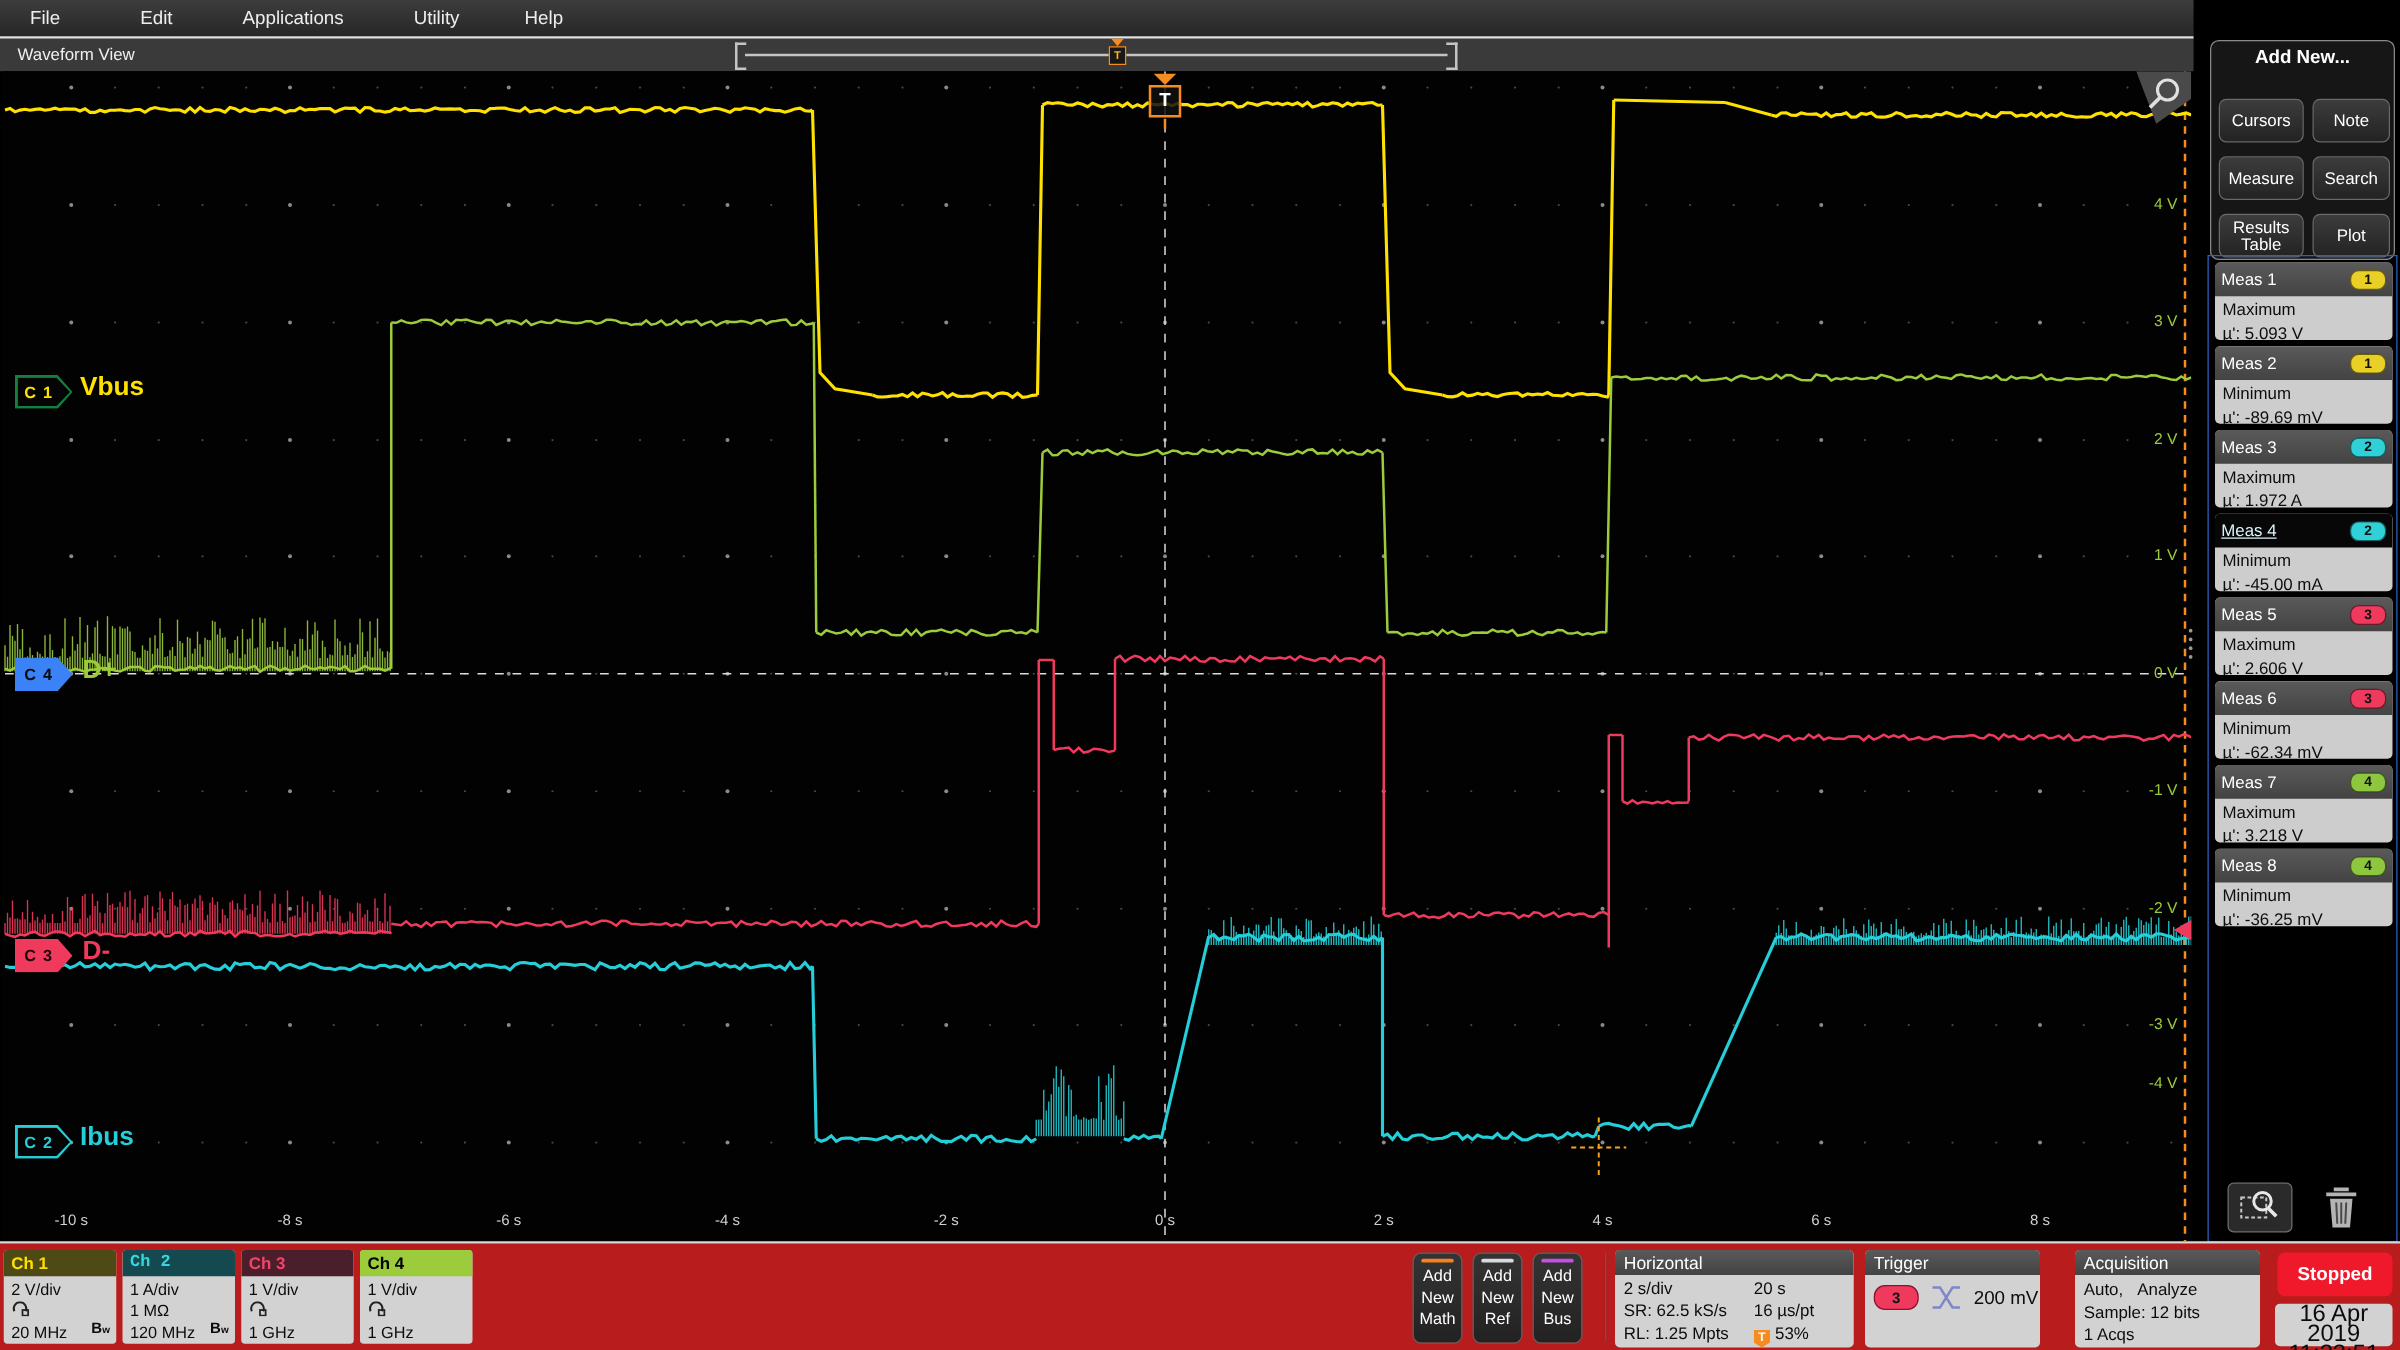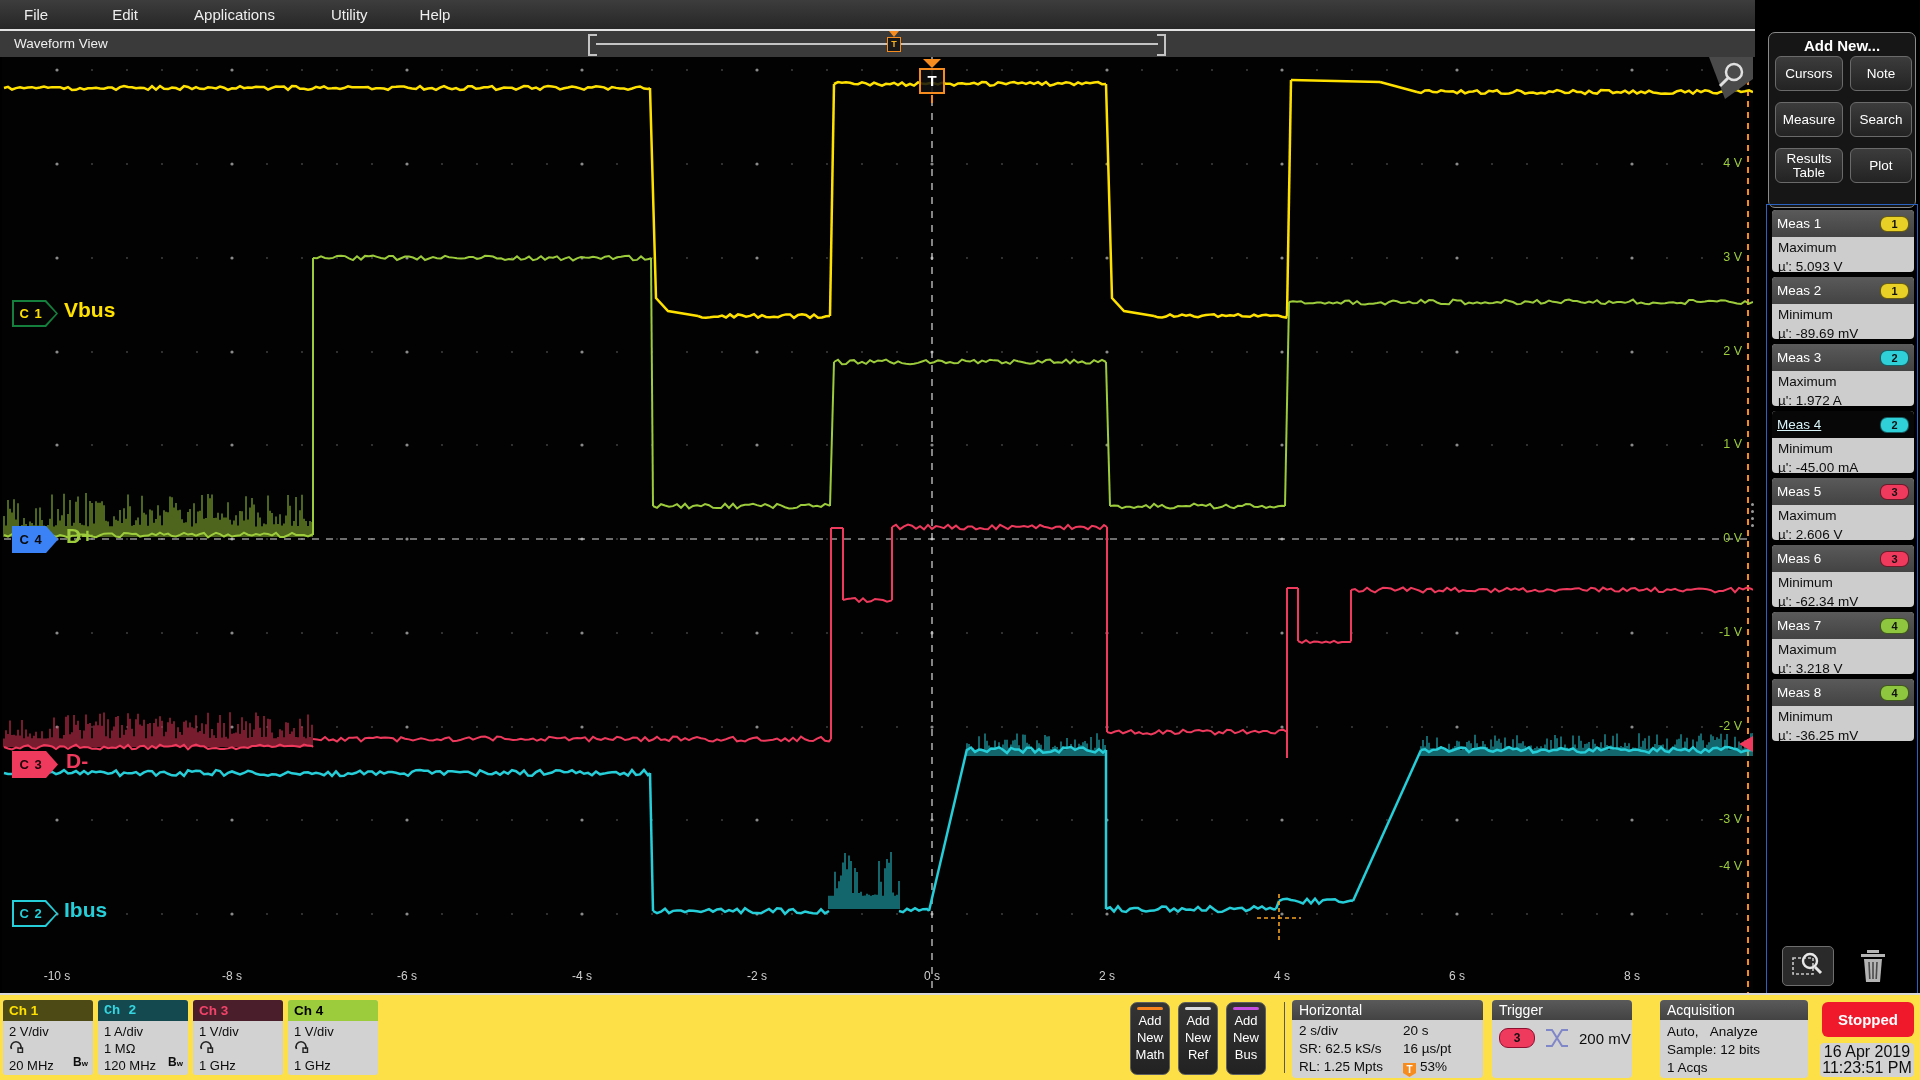--- a/index.html
+++ b/index.html
@@ -41,40 +41,40 @@
   .bigT .tri{position:absolute;left:5px;top:0;width:0;height:0;border-left:9px solid transparent;border-right:9px solid transparent;border-top:9px solid #f68b1f;}
   .bigT .box{position:absolute;left:1px;top:9px;width:22px;height:22px;border:2.5px solid #f68b1f;background:rgba(15,15,15,.85);
          color:#fff;font-weight:bold;font-size:15px;text-align:center;line-height:22px;}
   .bigT .stem{position:absolute;left:13px;top:36px;width:2px;height:8px;background:#f68b1f;}
   .corner-zoom{position:absolute;right:0;top:0;width:48px;height:44px;}
   .lvl-arrow{position:absolute;right:0;top:679px;width:0;height:0;border-top:8px solid transparent;border-bottom:8px solid transparent;border-right:14px solid #ef3a5d;}
   
   .sidebar{position:absolute;left:1755px;top:0;width:165px;height:993px;background:#000;}
   .addbox{position:absolute;left:13px;top:32px;width:146px;height:174px;border:1px solid #8a8a8a;border-radius:7px;background:#161616;}
   .addbox .title{margin-top:4px;text-align:center;color:#fff;font-size:15px;font-weight:bold;}
-  .addbtns{display:grid;grid-template-columns:68px 62px;gap:11px 7px;margin:2px 0 0 6px;}
+  .addbtns{display:grid;grid-template-columns:68px 62px;gap:11px 7px;margin:25px 0 0 6px;}
   .abtn{height:33px;background:linear-gradient(#3c3c3c,#232323);border:1px solid #6a6a6a;border-radius:6px;
         color:#fff;font-size:13.5px;display:flex;align-items:center;justify-content:center;text-align:center;line-height:14px;padding:0 1px;}
   .results-frame{position:absolute;left:11px;top:204px;width:150px;height:788px;border:1px solid #2a62c0;}
   .meas{position:absolute;left:17px;width:142px;height:62px;border-radius:4px;overflow:hidden;background:#cdcdcd;}
   .meas-h{height:21px;background:linear-gradient(#5a5a5a,#434343);display:flex;align-items:center;justify-content:space-between;padding:3px 5px;}
   .meas-h .t{color:#fff;font-size:13.5px;}
   .meas.sel .meas-h{background:#070707;}
   .meas.sel .meas-h .t{color:#d9f4f8;text-decoration:underline;}
   .mbadge{width:27px;height:14px;border-radius:7px;font-size:11px;font-weight:bold;color:#111;
           text-align:center;line-height:14px;border:1px solid rgba(0,0,0,.55);}
   .mb1{background:#e8d027}.mb2{background:#2fd0d8}.mb3{background:#ef3a5d}.mb4{background:#8ec63f}
   .meas-b{padding:1px 6px;color:#0d0d0d;font-size:13.5px;line-height:19px;}
   .side-tools{position:absolute;left:0;top:946px;width:165px;height:44px;}
   .ztool{position:absolute;left:27px;top:0;width:50px;height:38px;background:#2a2a2a;border:1px solid #6e6e6e;border-radius:5px;}
   .splitter{position:absolute;left:1751px;top:503px;width:9px;height:26px;display:grid;grid-template-columns:3px 3px;gap:2px 3px;}
   .splitter i{width:3px;height:3px;border-radius:50%;background:#9a9a9a;}
   
   .botline{position:absolute;left:0;top:993px;width:1920px;height:2px;background:#d8d8d8;}
-  .botbar{position:absolute;left:0;top:995px;width:1920px;height:85px;background:#fde047;}
+  .botbar{position:absolute;left:0;top:995px;width:1920px;height:85px;background:#b91c1c;}
   .chbox{position:absolute;top:5px;width:90px;height:75px;border-radius:3px;overflow:hidden;background:#d2d2d2;}
   .chbox-h{height:21px;font-size:13.5px;font-weight:bold;padding-left:6px;line-height:21px;}
   .ch1 .chbox-h{background:#4e4a15;color:#ffe100;}
   .ch2 .chbox-h{background:#14494f;color:#35d6e0;font-family:Liberation Mono, monospace;}
   .ch3 .chbox-h{background:#4a1f2b;color:#f4436a;}
   .ch4 .chbox-h{background:#9ccb3b;color:#000;}
   .chbox-b{position:relative;padding:2px 0 0 6px;color:#0c0c0c;font-size:13px;line-height:17px;}
   .bwtag{position:absolute;right:5px;bottom:2px;color:#0c0c0c;font-weight:bold;font-size:12px;}
   .bwtag .sub{font-size:8px;font-weight:bold;}
   .addwave{position:absolute;top:7px;width:38px;height:71px;background:linear-gradient(#343434,#222);
@@ -85,21 +85,21 @@
   .panel-h{height:20px;background:linear-gradient(#5a5a5a,#434343);color:#fff;font-size:14px;padding-left:7px;line-height:20px;}
   .hgrid{display:grid;grid-template-columns:104px auto;padding:2px 0 0 7px;color:#0c0c0c;font-size:13.5px;line-height:18px;}
   .trigrow{display:flex;align-items:center;gap:9px;padding:8px 0 0 7px;}
   .tsrc{width:34px;height:18px;border-radius:9px;background:#ef3a5d;border:1px solid #8d1030;color:#111;
         font-size:12px;font-weight:bold;text-align:center;line-height:18px;}
   .tlevel{color:#0c0c0c;font-size:15px;}
   .acqbody{padding:3px 0 0 7px;color:#0c0c0c;font-size:13.5px;line-height:18px;}
   .stopped{position:absolute;left:1822px;top:7px;width:92px;height:35px;background:#f0192b;border-radius:6px;
            color:#fff;font-weight:bold;font-size:15px;text-align:center;line-height:35px;}
   .dtbox{position:absolute;left:1820px;top:48px;width:94px;height:33px;background:#d2d2d2;border-radius:4px;
-         color:#0c0c0c;font-size:16px;text-align:center;line-height:16px;padding-top:1px;}
+         color:#0c0c0c;font-size:19px;text-align:center;line-height:16px;padding-top:1px;}
   .hpos-t{display:inline-block;width:13px;height:14px;background:#f68b1f;color:#fff;font-size:10px;font-weight:bold;
           text-align:center;line-height:13px;clip-path:polygon(0 0,100% 0,100% 72%,50% 100%,0 72%);margin-right:4px;vertical-align:-2px;}
 </style>
 </head>
 <body>
 
 <div id="screen">
 
   <div class="menubar">
     <span class="menu-item m0">File</span>

